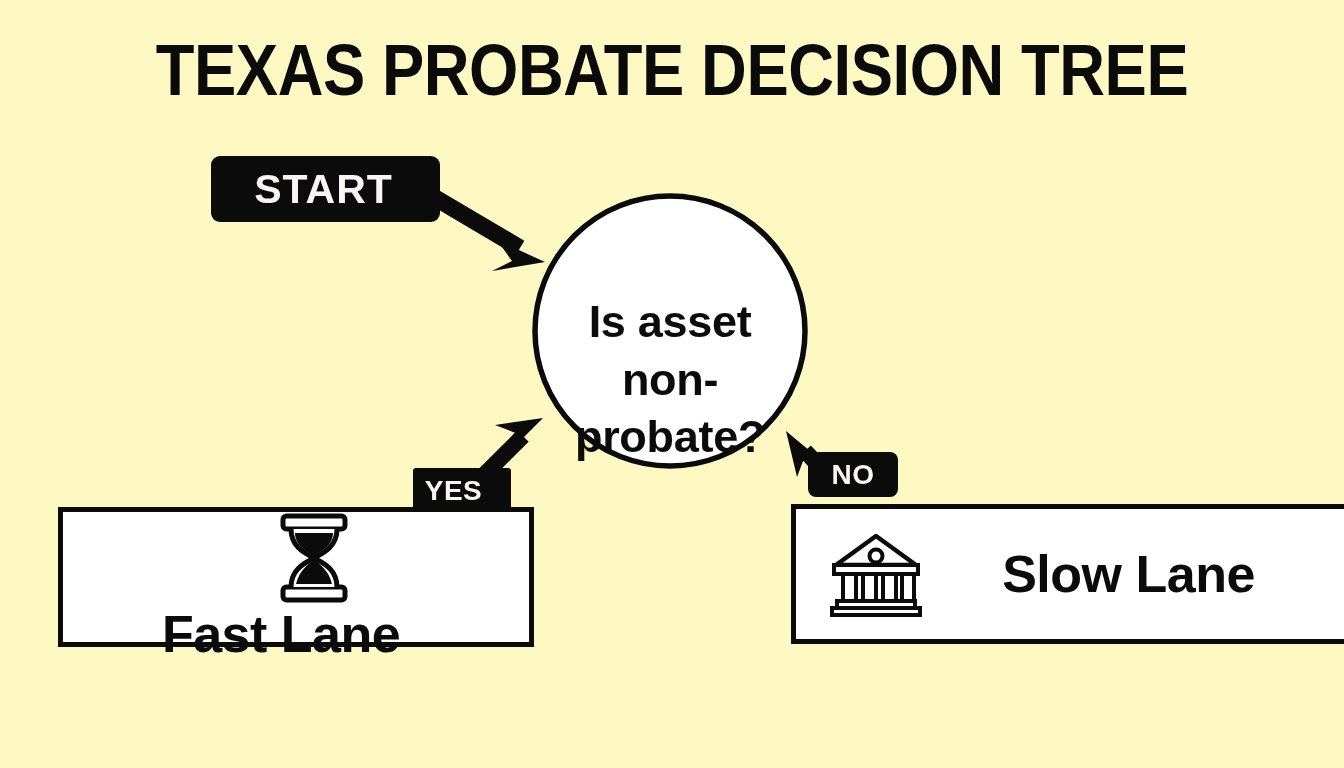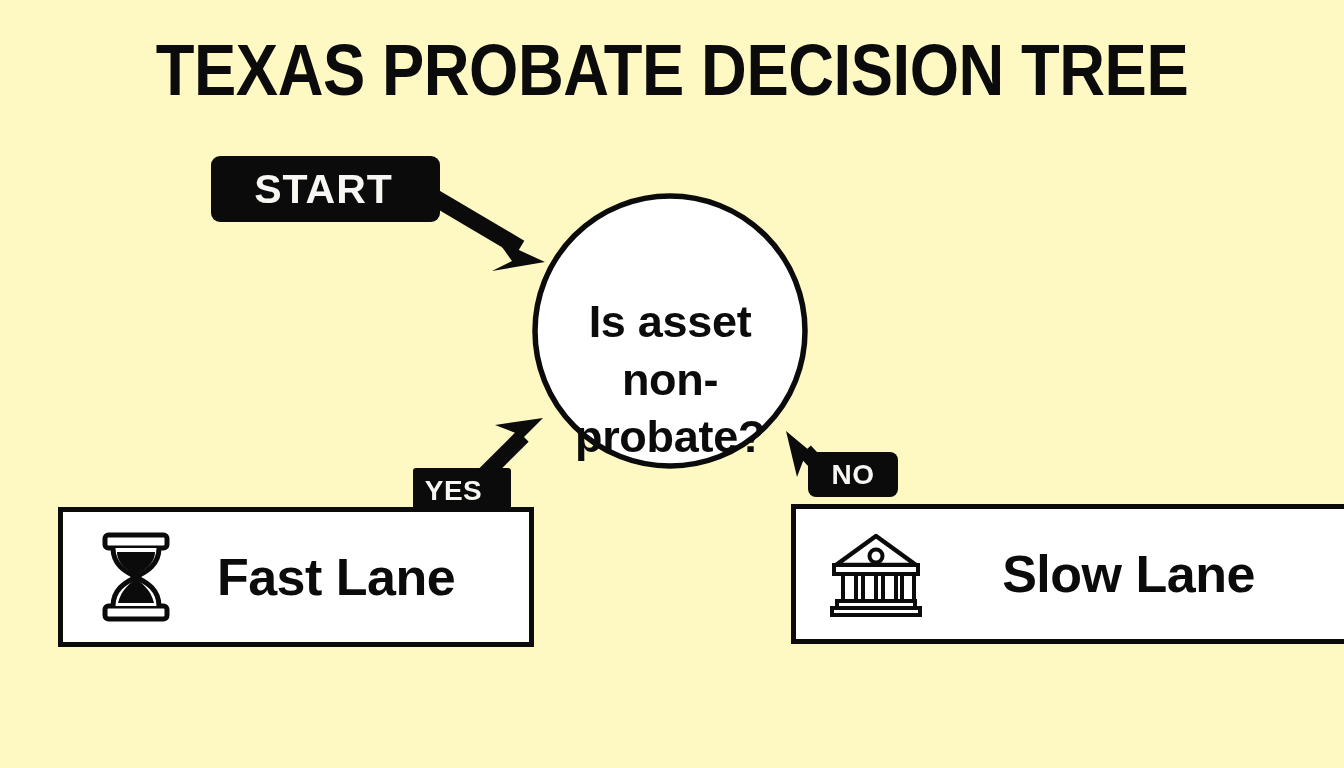--- a/index.html
+++ b/index.html
@@ -109,20 +109,21 @@
     border: 5px solid #0b0b0b;
     background: #ffffff;
     display: flex;
     align-items: center;
   }
   #box-fast {
     left: 58px;
     top: 507px;
     width: 476px;
     height: 140px;
+    flex-direction: column;
   }
   #box-slow {
     left: 791px;
     top: 504px;
     width: 579px;
     height: 140px;
   }
   .outcome-icon {
     flex: 0 0 auto;
     margin-left: 36px;

